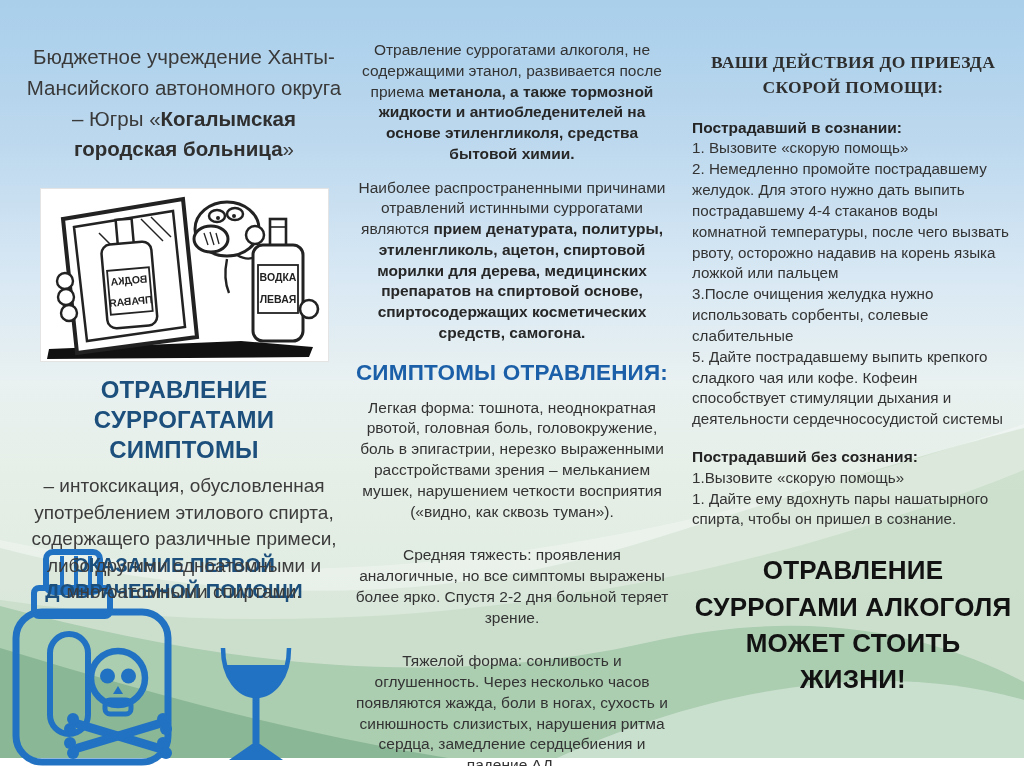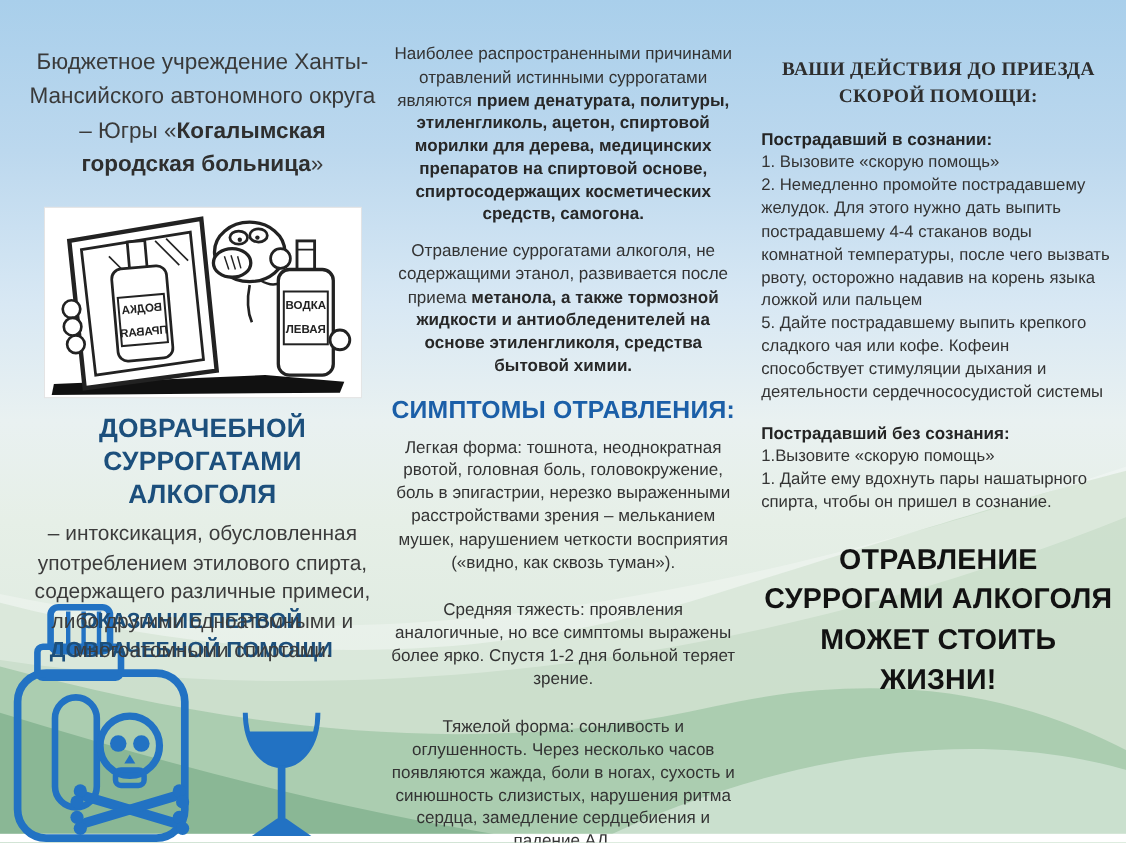--- a/index.html
+++ b/index.html
@@ -111,21 +111,21 @@
             <g font-family="Liberation Sans, DejaVu Sans, sans-serif" font-size="10.5" font-weight="bold" fill="#222" text-anchor="middle">
               <text x="0" y="-4">ВОДКА</text>
               <text x="0" y="18">ЛЕВАЯ</text>
             </g>
           </g>
           <circle cx="268" cy="120" r="9" fill="#ffffff" stroke="#222" stroke-width="2.6"></circle>
         </g>
       </svg>
     </div>
 
-    <div class="poison-title">ДОВРАЧЕБНОЙ СУРРОГАТАМИ АЛКОГОЛЯ</div>
+    <div class="poison-title">ОТРАВЛЕНИЕ СУРРОГАТАМИ СИМПТОМЫ</div>
     <div class="definition">– интоксикация, обусловленная употреблением этилового спирта, содержащего различные примеси, либо другими одноатомными и многоатомными спиртами.</div>
   </div>
 
   <div class="firstaid-wrap">
     <svg class="icons" viewBox="0 0 344 224">
       <g stroke="#2272c3" fill="none">
         <rect x="46" y="10" width="54" height="40" rx="7" stroke-width="6"></rect>
         <line x1="62" y1="14" x2="62" y2="46" stroke-width="4"></line>
         <line x1="76" y1="14" x2="76" y2="46" stroke-width="4"></line>
         <line x1="90" y1="14" x2="90" y2="46" stroke-width="4"></line>
@@ -162,37 +162,38 @@
           <path d="M-30,17 C-27,38 -14,48 0,48 C14,48 27,38 30,17 Z" fill="#2272c3"></path>
           <rect x="-3.5" y="48" width="7" height="50" fill="#2272c3"></rect>
           <polygon points="-4,96 4,96 27,112 -27,112" fill="#2272c3"></polygon>
         </g>
       </g>
     </svg>
     <div class="firstaid-title">ОКАЗАНИЕ ПЕРВОЙ ДОВРАЧЕБНОЙ ПОМОЩИ</div>
   </div>
 
   <div class="col col-mid">
+    <p><span>Отравление суррогатами алкоголя, не содержащими этанол, развивается после приема </span><b>метанола, а также тормозной жидкости и антиобледенителей на основе этиленгликоля, средства бытовой химии.</b></p>
     <p><span>Наиболее распространенными причинами отравлений истинными суррогатами являются </span><b>прием денатурата, политуры, этиленгликоль, ацетон, спиртовой морилки для дерева, медицинских препаратов на спиртовой основе, спиртосодержащих косметических средств, самогона.</b></p>
-    <p><span>Отравление суррогатами алкоголя, не содержащими этанол, развивается после приема </span><b>метанола, а также тормозной жидкости и антиобледенителей на основе этиленгликоля, средства бытовой химии.</b></p>
     <div class="symptoms-title">СИМПТОМЫ ОТРАВЛЕНИЯ:</div>
     <p>Легкая форма: тошнота, неоднократная рвотой, головная боль, головокружение, боль в эпигастрии, нерезко выраженными расстройствами зрения – мельканием мушек, нарушением четкости восприятия («видно, как сквозь туман»).</p>
     <div class="gap"></div>
-    <p>Средняя тяжесть: проявления аналогичные, но все симптомы выражены более ярко. Спустя 1-2 дня больной теряет зрение.</p>
+    <p>Средняя тяжесть: проявления аналогичные, но все симптомы выражены более ярко. Спустя 2-2 дня больной теряет зрение.</p>
     <div class="gap"></div>
     <p>Тяжелой форма: сонливость и оглушенность. Через несколько часов появляются жажда, боли в ногах, сухость и синюшность слизистых, нарушения ритма сердца, замедление сердцебиения и падение АД.</p>
 
   </div>
 
   <div class="col col-right">
     <div class="actions-title">ВАШИ ДЕЙСТВИЯ ДО ПРИЕЗДА СКОРОЙ ПОМОЩИ:</div>
 
     <div class="sect-label">Пострадавший в сознании:</div>
     <div class="step">1. Вызовите «скорую помощь»</div>
     <div class="step">2. Немедленно промойте пострадавшему желудок. Для этого нужно дать выпить пострадавшему 4-4 стаканов воды комнатной температуры, после чего вызвать рвоту, осторожно надавив на корень языка ложкой или пальцем</div>
+    <div class="step">3.После очищения желудка нужно использовать сорбенты, солевые слабительные</div>
     <div class="step">5. Дайте пострадавшему выпить крепкого сладкого чая или кофе. Кофеин способствует стимуляции дыхания и деятельности сердечнососудистой системы</div>
 
     <div class="sect-label uncon">Пострадавший без сознания:</div>
     <div class="step">1.Вызовите «скорую помощь»</div>
     <div class="step">1. Дайте ему вдохнуть пары нашатырного спирта, чтобы он пришел в сознание.</div>
 
     <div class="warning">ОТРАВЛЕНИЕ СУРРОГАМИ АЛКОГОЛЯ МОЖЕТ СТОИТЬ ЖИЗНИ!</div>
   </div>
 
   <div class="bottom-strip"></div>

